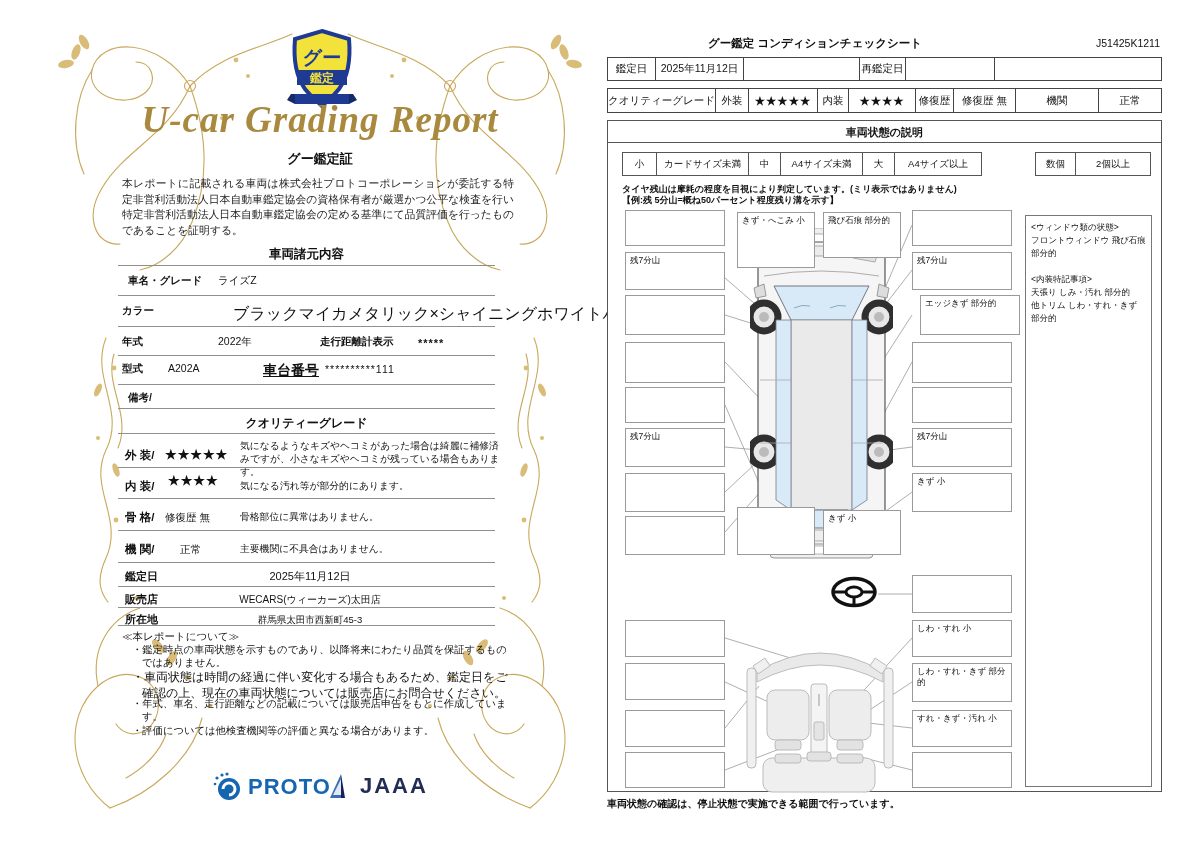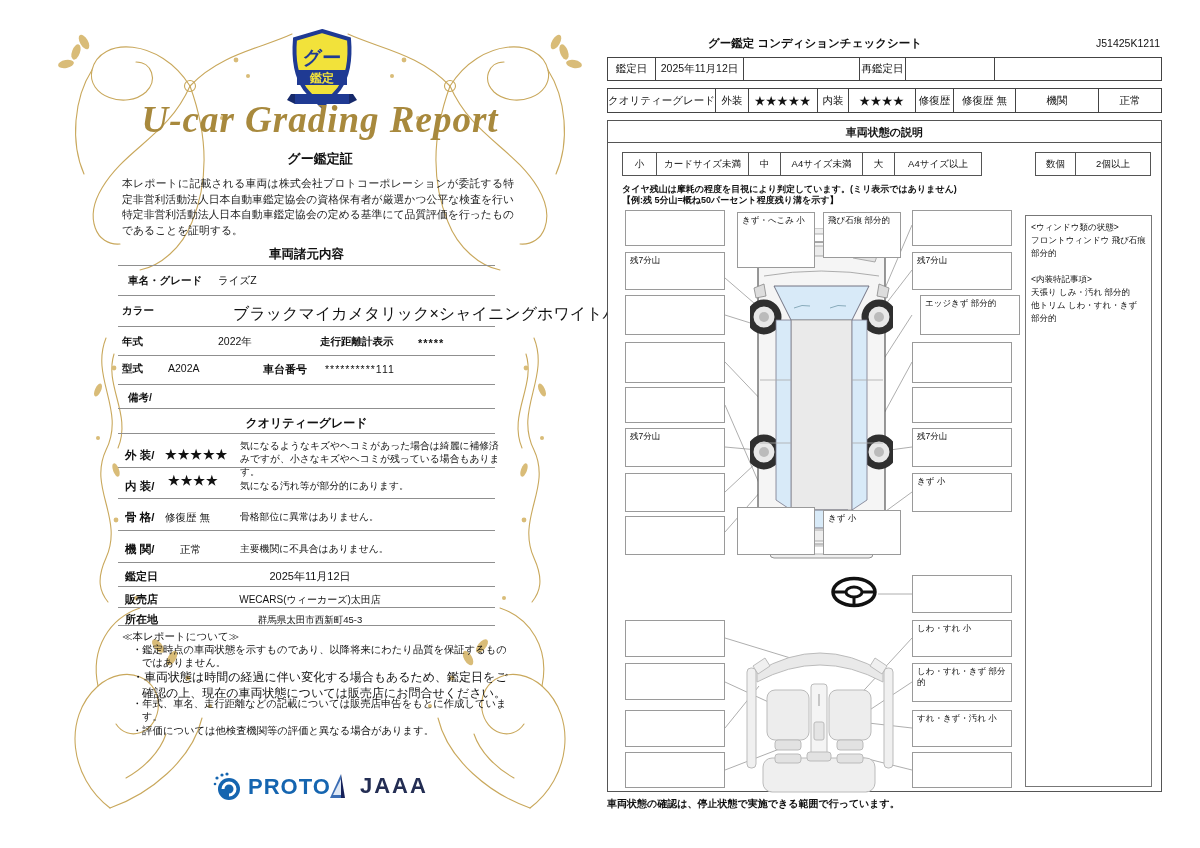--- a/index.html
+++ b/index.html
@@ -103,21 +103,21 @@
   <div class="abs b" style="left:122px;top:304px;font-size:10.5px;">カラー</div>
   <div class="abs" style="left:233px;top:304px;font-size:16px;white-space:nowrap;">ブラックマイカメタリック×シャイニングホワイトパールツートン</div>
   <div class="hline" style="left:118px;top:326px;width:377px;"></div>
   <div class="abs b" style="left:122px;top:335px;font-size:10.5px;">年式</div>
   <div class="abs" style="left:218px;top:335px;font-size:10.5px;">2022年</div>
   <div class="abs b" style="left:320px;top:335px;font-size:10.5px;">走行距離計表示</div>
   <div class="abs b" style="left:418px;top:337px;font-size:11px;letter-spacing:1px;">*****</div>
   <div class="hline" style="left:118px;top:355px;width:377px;"></div>
   <div class="abs b" style="left:122px;top:362px;font-size:10.5px;">型式</div>
   <div class="abs" style="left:168px;top:362px;font-size:10.5px;">A202A</div>
-  <div class="abs b" style="left:263px;top:362px;font-size:11px;">車台番号</div>
+  <div class="abs b" style="left:263px;top:362px;font-size:14px;text-decoration:underline;">車台番号</div>
   <div class="abs" style="left:325px;top:363px;font-size:10.5px;letter-spacing:1px;">**********111</div>
   <div class="hline" style="left:118px;top:384px;width:377px;"></div>
   <div class="abs b" style="left:128px;top:391px;font-size:10.5px;">備考/</div>
   <div class="hline" style="left:118px;top:408px;width:377px;"></div>
 
   <div class="abs b ctr" style="left:118px;top:415px;width:377px;font-size:12px;">クオリティーグレード</div>
   <div class="hline" style="left:118px;top:433px;width:377px;"></div>
 
   <div class="abs b" style="left:125px;top:448px;font-size:11.5px;">外 装/</div>
   <div class="abs b stars" style="left:165px;top:447px;font-size:13px;">★★★★★</div>

